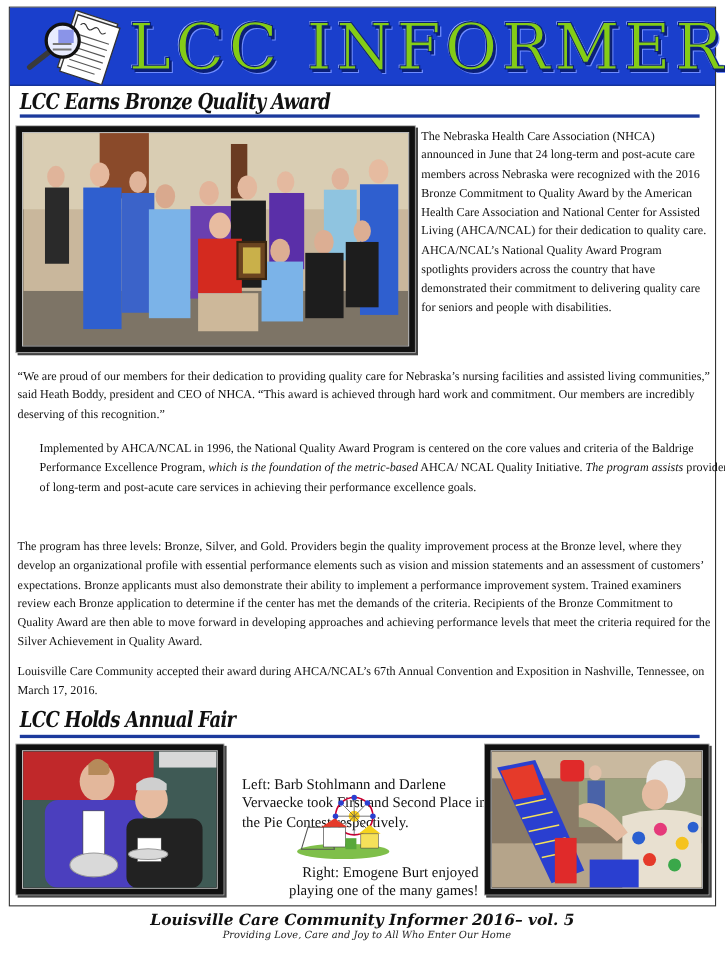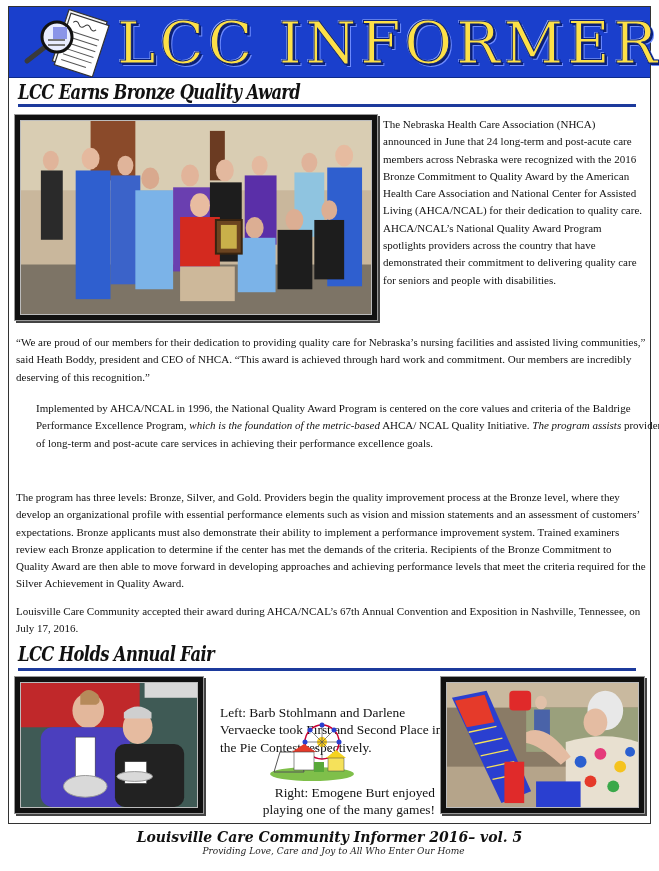--- a/index.html
+++ b/index.html
@@ -15,21 +15,21 @@
     .masthead {
       position: absolute; left: 9px; top: 7px; width: 641px; height: 71px;
       background: #1a3fcc;
       border-bottom: 1px solid #0d2a8a;
     }
     .masthead-logo { position: absolute; left: 6px; top: 2px; width: 100px; height: 68px; }
     .masthead-title {
       position: absolute; left: 108px; top: 4px; width: 530px; height: 64px;
       font-family: "DejaVu Serif", "Liberation Serif", serif;
       font-size: 58px; line-height: 64px; letter-spacing: 4px;
-      color: #fde047; font-weight: normal; text-align: center;
+      color: #84cc16; font-weight: normal; text-align: center;
       text-shadow: 2px 2px 0 #0a1f77, -1px -1px 0 #9fb6ff, 3px 3px 0 #6f8cff;
       -webkit-text-stroke: 1px #0a1f77;
       white-space: nowrap;
     }
 
     
     .section-heading {
       position: absolute; left: 18px;
       font-family: "DejaVu Serif", "Liberation Serif", serif;
       font-style: italic; font-weight: bold;
@@ -154,21 +154,21 @@
 
 <div class="text-block" style="left:16px; top:400px; width:630px;margin-left:20px;">
   <p><span>Implemented by AHCA/NCAL in 1996, the National Quality Award Program is centered on the core values and criteria of the Baldrige Performance Excellence Program, </span><em>which is the foundation of the metric-based</em><span> AHCA/ NCAL Quality Initiative. </span><em>The program assists</em><span> providers of long-term and post-acute care services in achieving their performance excellence goals.</span></p>
 </div>
 
 <div class="text-block" style="left:16px; top:479px; width:630px;margin-top:10px;">
   <p>The program has three levels: Bronze, Silver, and Gold. Providers begin the quality improvement process at the Bronze level, where they develop an organizational profile with essential performance elements such as vision and mission statements and an assessment of customers’ expectations. Bronze applicants must also demonstrate their ability to implement a performance improvement system. Trained examiners review each Bronze application to determine if the center has met the demands of the criteria. Recipients of the Bronze Commitment to Quality Award are then able to move forward in developing approaches and achieving performance levels that meet the criteria required for the Silver Achievement in Quality Award.</p>
 </div>
 
 <div class="text-block" style="left:16px; top:603px; width:630px;">
-  <p>Louisville Care Community accepted their award during AHCA/NCAL’s 67th Annual Convention and Exposition in Nashville, Tennessee, on July 17, 2016.</p>
+  <p>Louisville Care Community accepted their award during AHCA/NCAL’s 67th Annual Convention and Exposition in Nashville, Tennessee, on March 17, 2016.</p>
 </div>
 
 <h2 class="section-heading" style="top:642px;">LCC Holds Annual Fair</h2>
 <div class="section-rule" style="top:668px;"></div>
 
 <div class="photo-frame" style="left:15px; top:677px; width:188px; height:136px;">
   <div class="photo-inner">
     <svg width="100%" height="100%" viewBox="0 0 178 126" preserveAspectRatio="none">
       <rect width="178" height="126" fill="#3f5a55"></rect>
       <rect x="0" y="0" width="120" height="45" fill="#c0282a"></rect>

